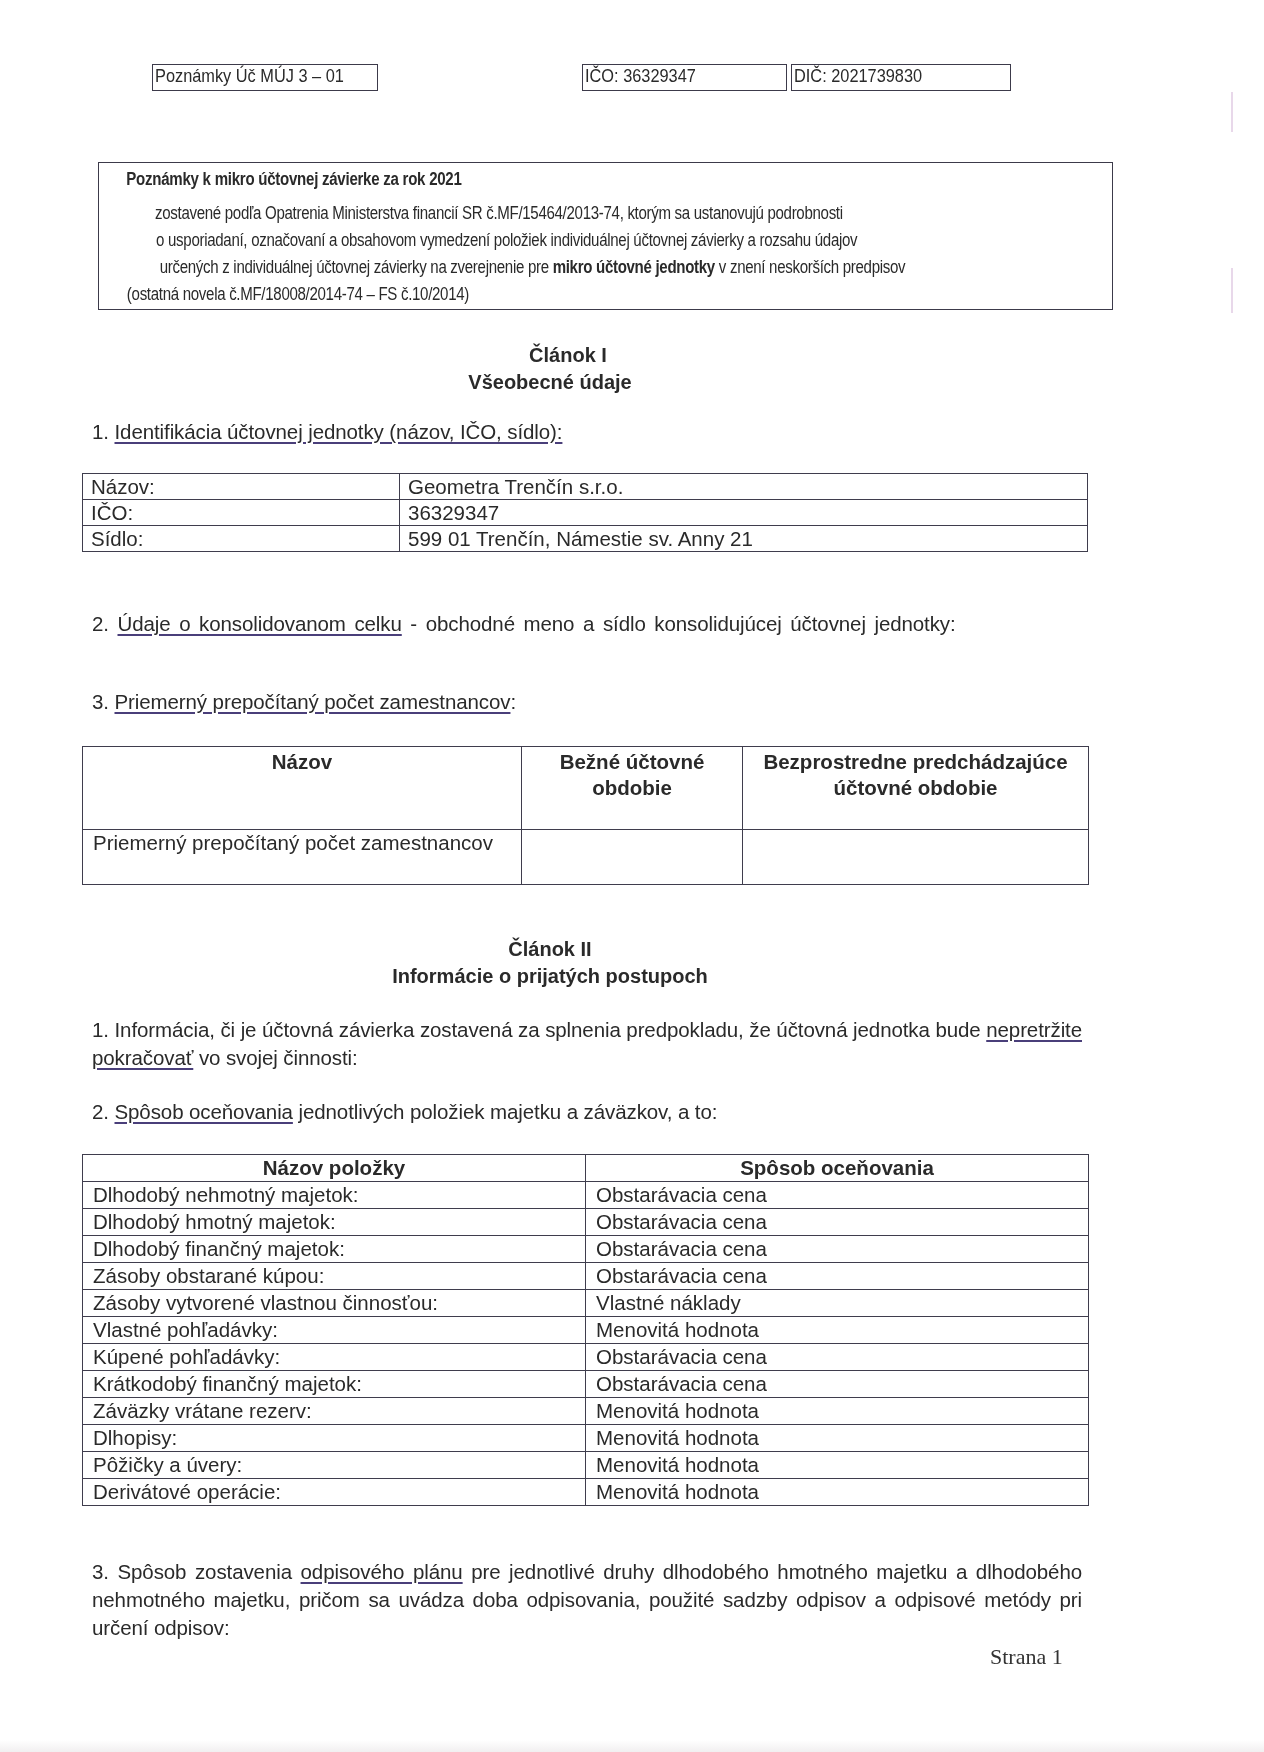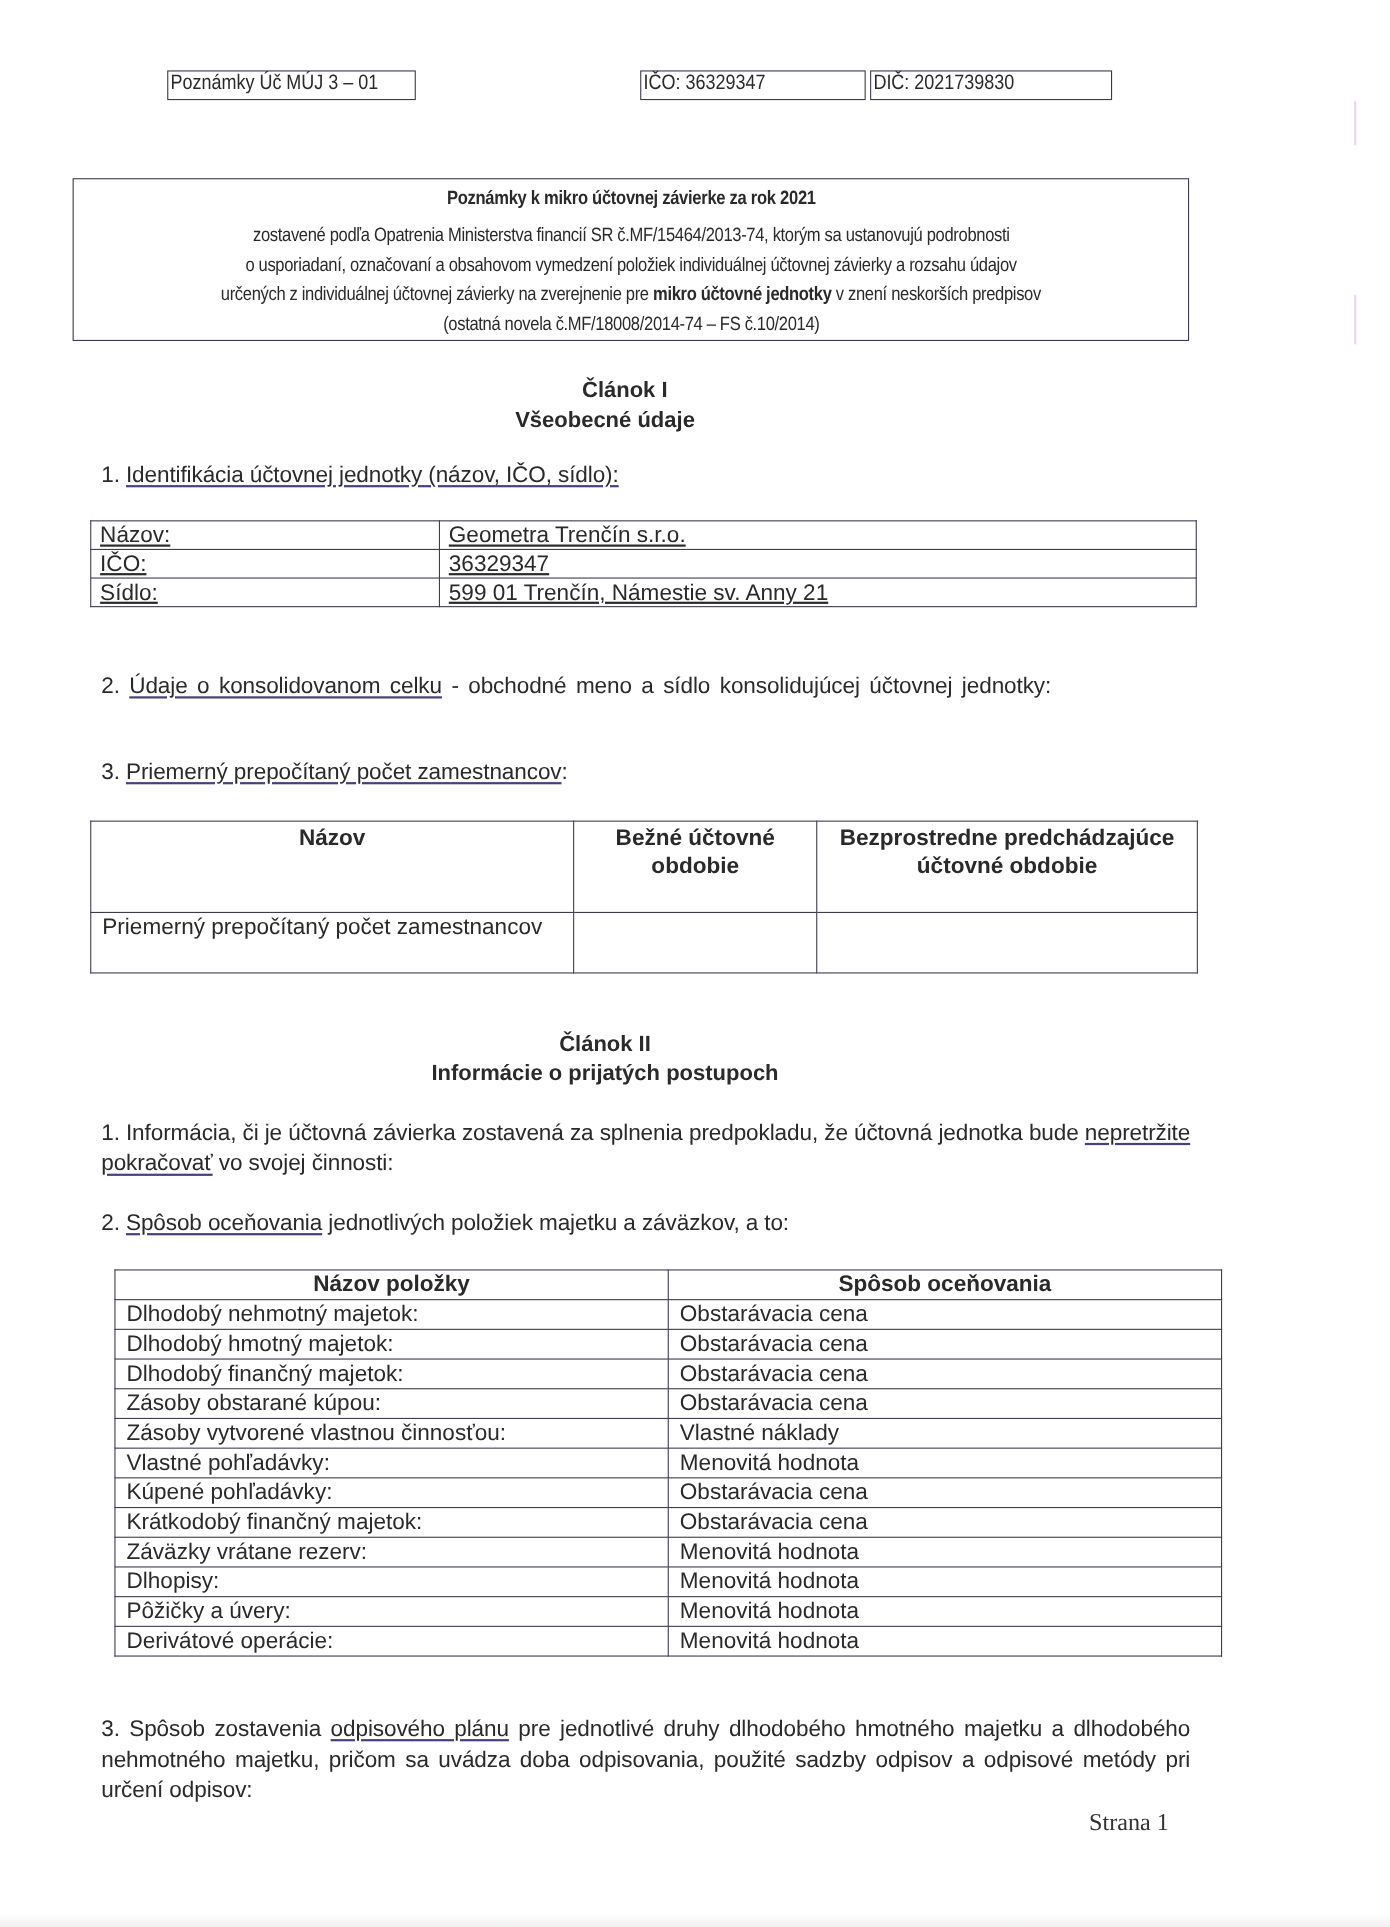--- a/index.html
+++ b/index.html
@@ -3,42 +3,42 @@
 <meta charset="utf-8">
 <style>
   html, body { margin: 0; padding: 0; background: #ffffff; }
   body { width: 1264px; height: 1752px; position: relative; overflow: hidden;
          font-family: "Liberation Sans", sans-serif; color: #2a2a2a; }
   .abs { position: absolute; }
   .box { border: 1.5px solid #3c3a4a; box-sizing: border-box; }
   .hdr-box { font-size: 19px; line-height: 22px; padding: 0 2px; white-space: nowrap; }
   .cond { display: inline-block; transform: scaleX(0.86); transform-origin: center; }
 
-  #intro { left: 66px; top: 162px; width: 1015px; height: 148px; text-align: center; }
+  #intro { left: 98px; top: 162px; width: 1015px; height: 148px; }
   #intro .t { font-weight: bold; font-size: 17.5px; margin-top: 6px; letter-spacing: -0.3px; }
   #intro .p { font-size: 17.5px; line-height: 27px; margin-top: 10px; letter-spacing: -0.35px; }
   #intro .p b { font-weight: bold; }
 
   .center-h { left: 0; width: 1100px; text-align: center; font-weight: bold; font-size: 20px; }
   .para { font-size: 20.5px; line-height: 28px; letter-spacing: -0.1px; }
   .u { text-decoration: underline; text-decoration-color: #4a3f7a; text-underline-offset: 3px; }
 
   table { border-collapse: collapse; position: absolute; }
   td, th { border: 1.5px solid #3f3d4d; padding: 0 10px; font-size: 20.5px; vertical-align: top; }
   th { font-weight: bold; text-align: center; }
 
   #idtable { left: 82px; top: 473px; width: 1006px; }
-  #idtable td { height: 25px; line-height: 25px; padding: 0 8px; text-decoration: underline; }
+  #idtable td { height: 25px; line-height: 25px; padding: 0 8px; }
   #idtable td.c1 { width: 300px; }
 
   #emptable { left: 82px; top: 746px; width: 1007px; }
   #emptable th { height: 80px; line-height: 26px; padding-top: 2px; }
   #emptable td { height: 54px; line-height: 26px; }
 
-  #valtable { left: 82px; top: 1154px; width: 1007px; margin-left: 22px; }
+  #valtable { left: 82px; top: 1154px; width: 1007px; }
   #valtable td, #valtable th { height: 26px; line-height: 26px; padding: 0 10px; }
   #valtable .c1 { width: 482px; }
 
   #page-num { left: 990px; top: 1644px; font-family: "Liberation Serif", serif; font-size: 22px; color: #333; }
   .scanmark { position: absolute; width: 2px; background: #e8d8ea; }
 </style>
 </head>
 <body>
 
 <div class="abs box hdr-box" style="left:152px; top:64px; height:27px;text-align:right;">

